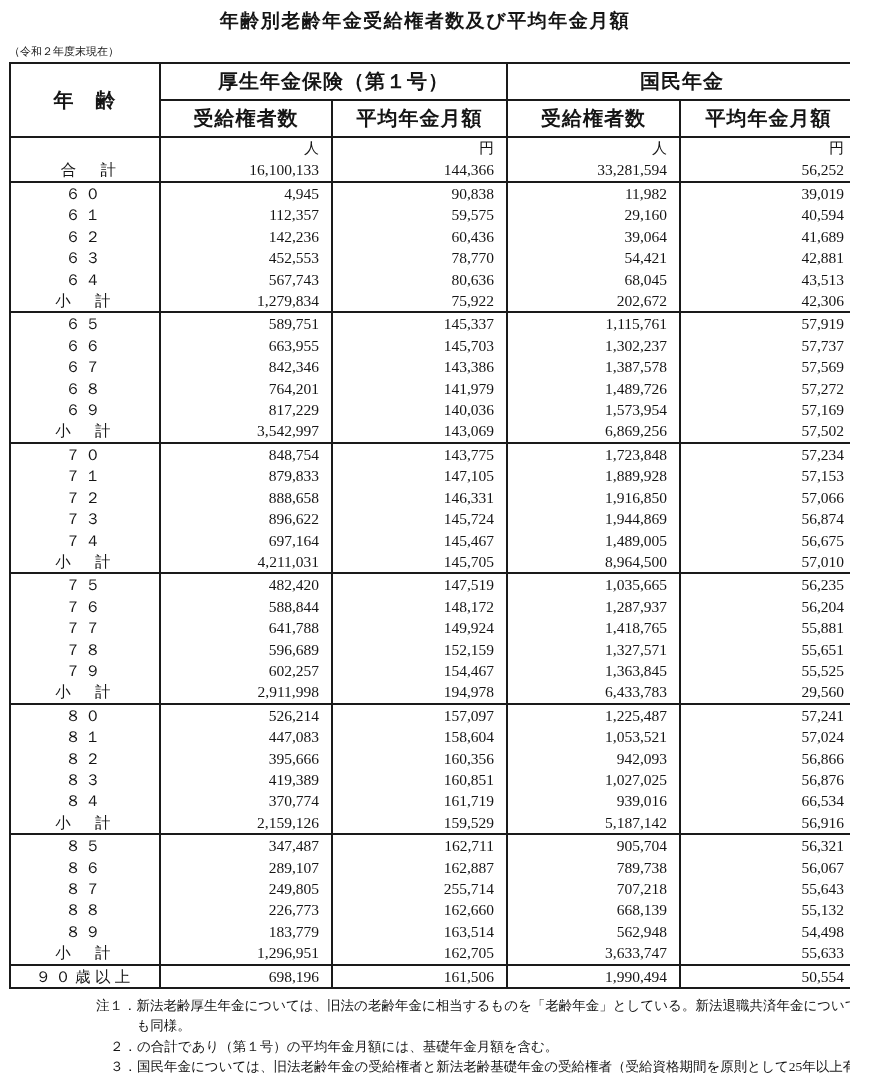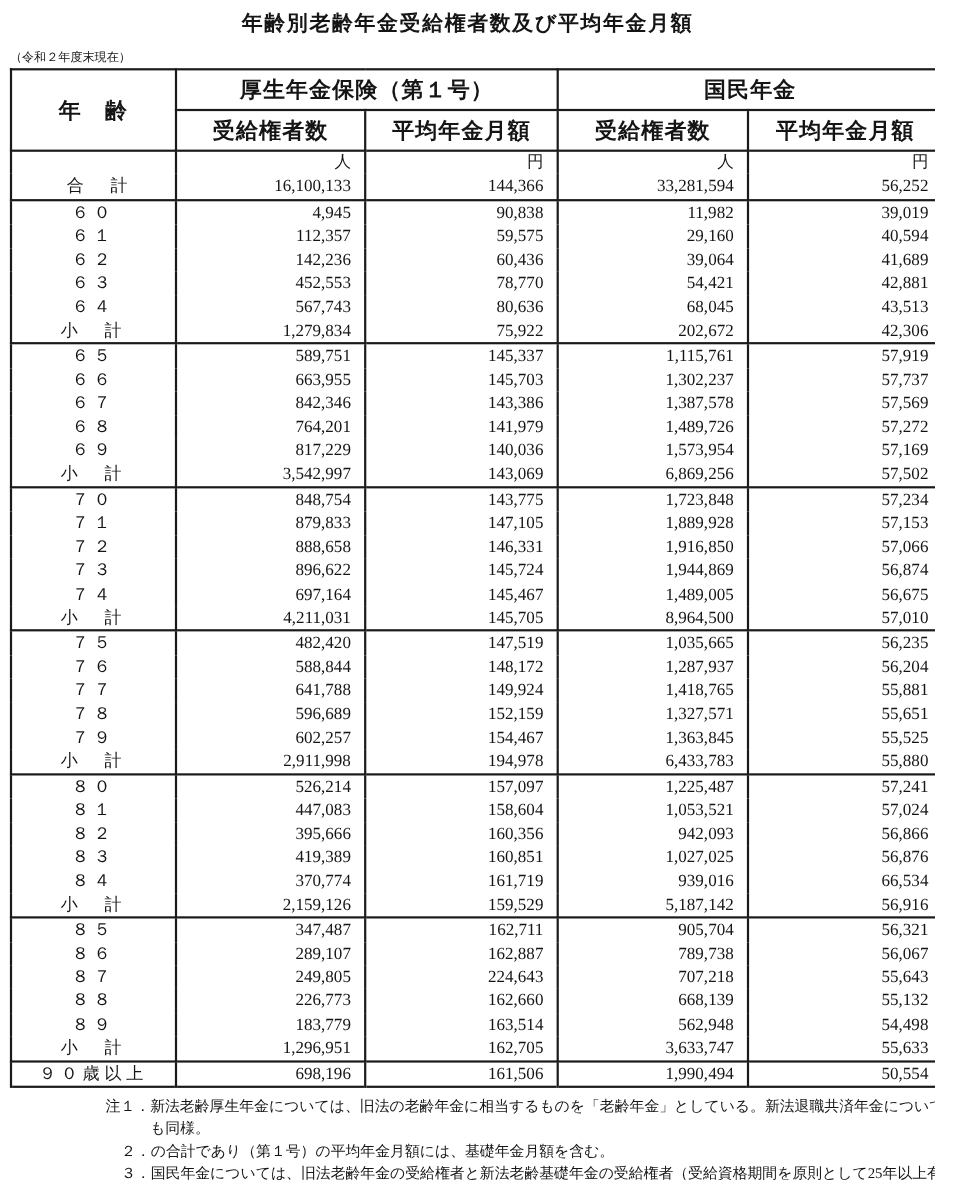--- a/index.html
+++ b/index.html
@@ -276,21 +276,21 @@
           <td class="num-cell">602,257</td>
           <td class="num-cell">154,467</td>
           <td class="num-cell">1,363,845</td>
           <td class="num-cell">55,525</td>
         </tr>
         <tr class="row-subtotal">
           <td class="age-cell">小　計</td>
           <td class="num-cell">2,911,998</td>
           <td class="num-cell">194,978</td>
           <td class="num-cell">6,433,783</td>
-          <td class="num-cell">55,880</td>
+          <td class="num-cell">29,560</td>
         </tr>
         <tr class="row-age">
           <td class="age-cell">８０</td>
           <td class="num-cell">526,214</td>
           <td class="num-cell">157,097</td>
           <td class="num-cell">1,225,487</td>
           <td class="num-cell">57,241</td>
         </tr>
         <tr class="row-age">
           <td class="age-cell">８１</td>
@@ -337,21 +337,21 @@
         <tr class="row-age">
           <td class="age-cell">８６</td>
           <td class="num-cell">289,107</td>
           <td class="num-cell">162,887</td>
           <td class="num-cell">789,738</td>
           <td class="num-cell">56,067</td>
         </tr>
         <tr class="row-age">
           <td class="age-cell">８７</td>
           <td class="num-cell">249,805</td>
-          <td class="num-cell">224,643</td>
+          <td class="num-cell">255,714</td>
           <td class="num-cell">707,218</td>
           <td class="num-cell">55,643</td>
         </tr>
         <tr class="row-age">
           <td class="age-cell">８８</td>
           <td class="num-cell">226,773</td>
           <td class="num-cell">162,660</td>
           <td class="num-cell">668,139</td>
           <td class="num-cell">55,132</td>
         </tr>

